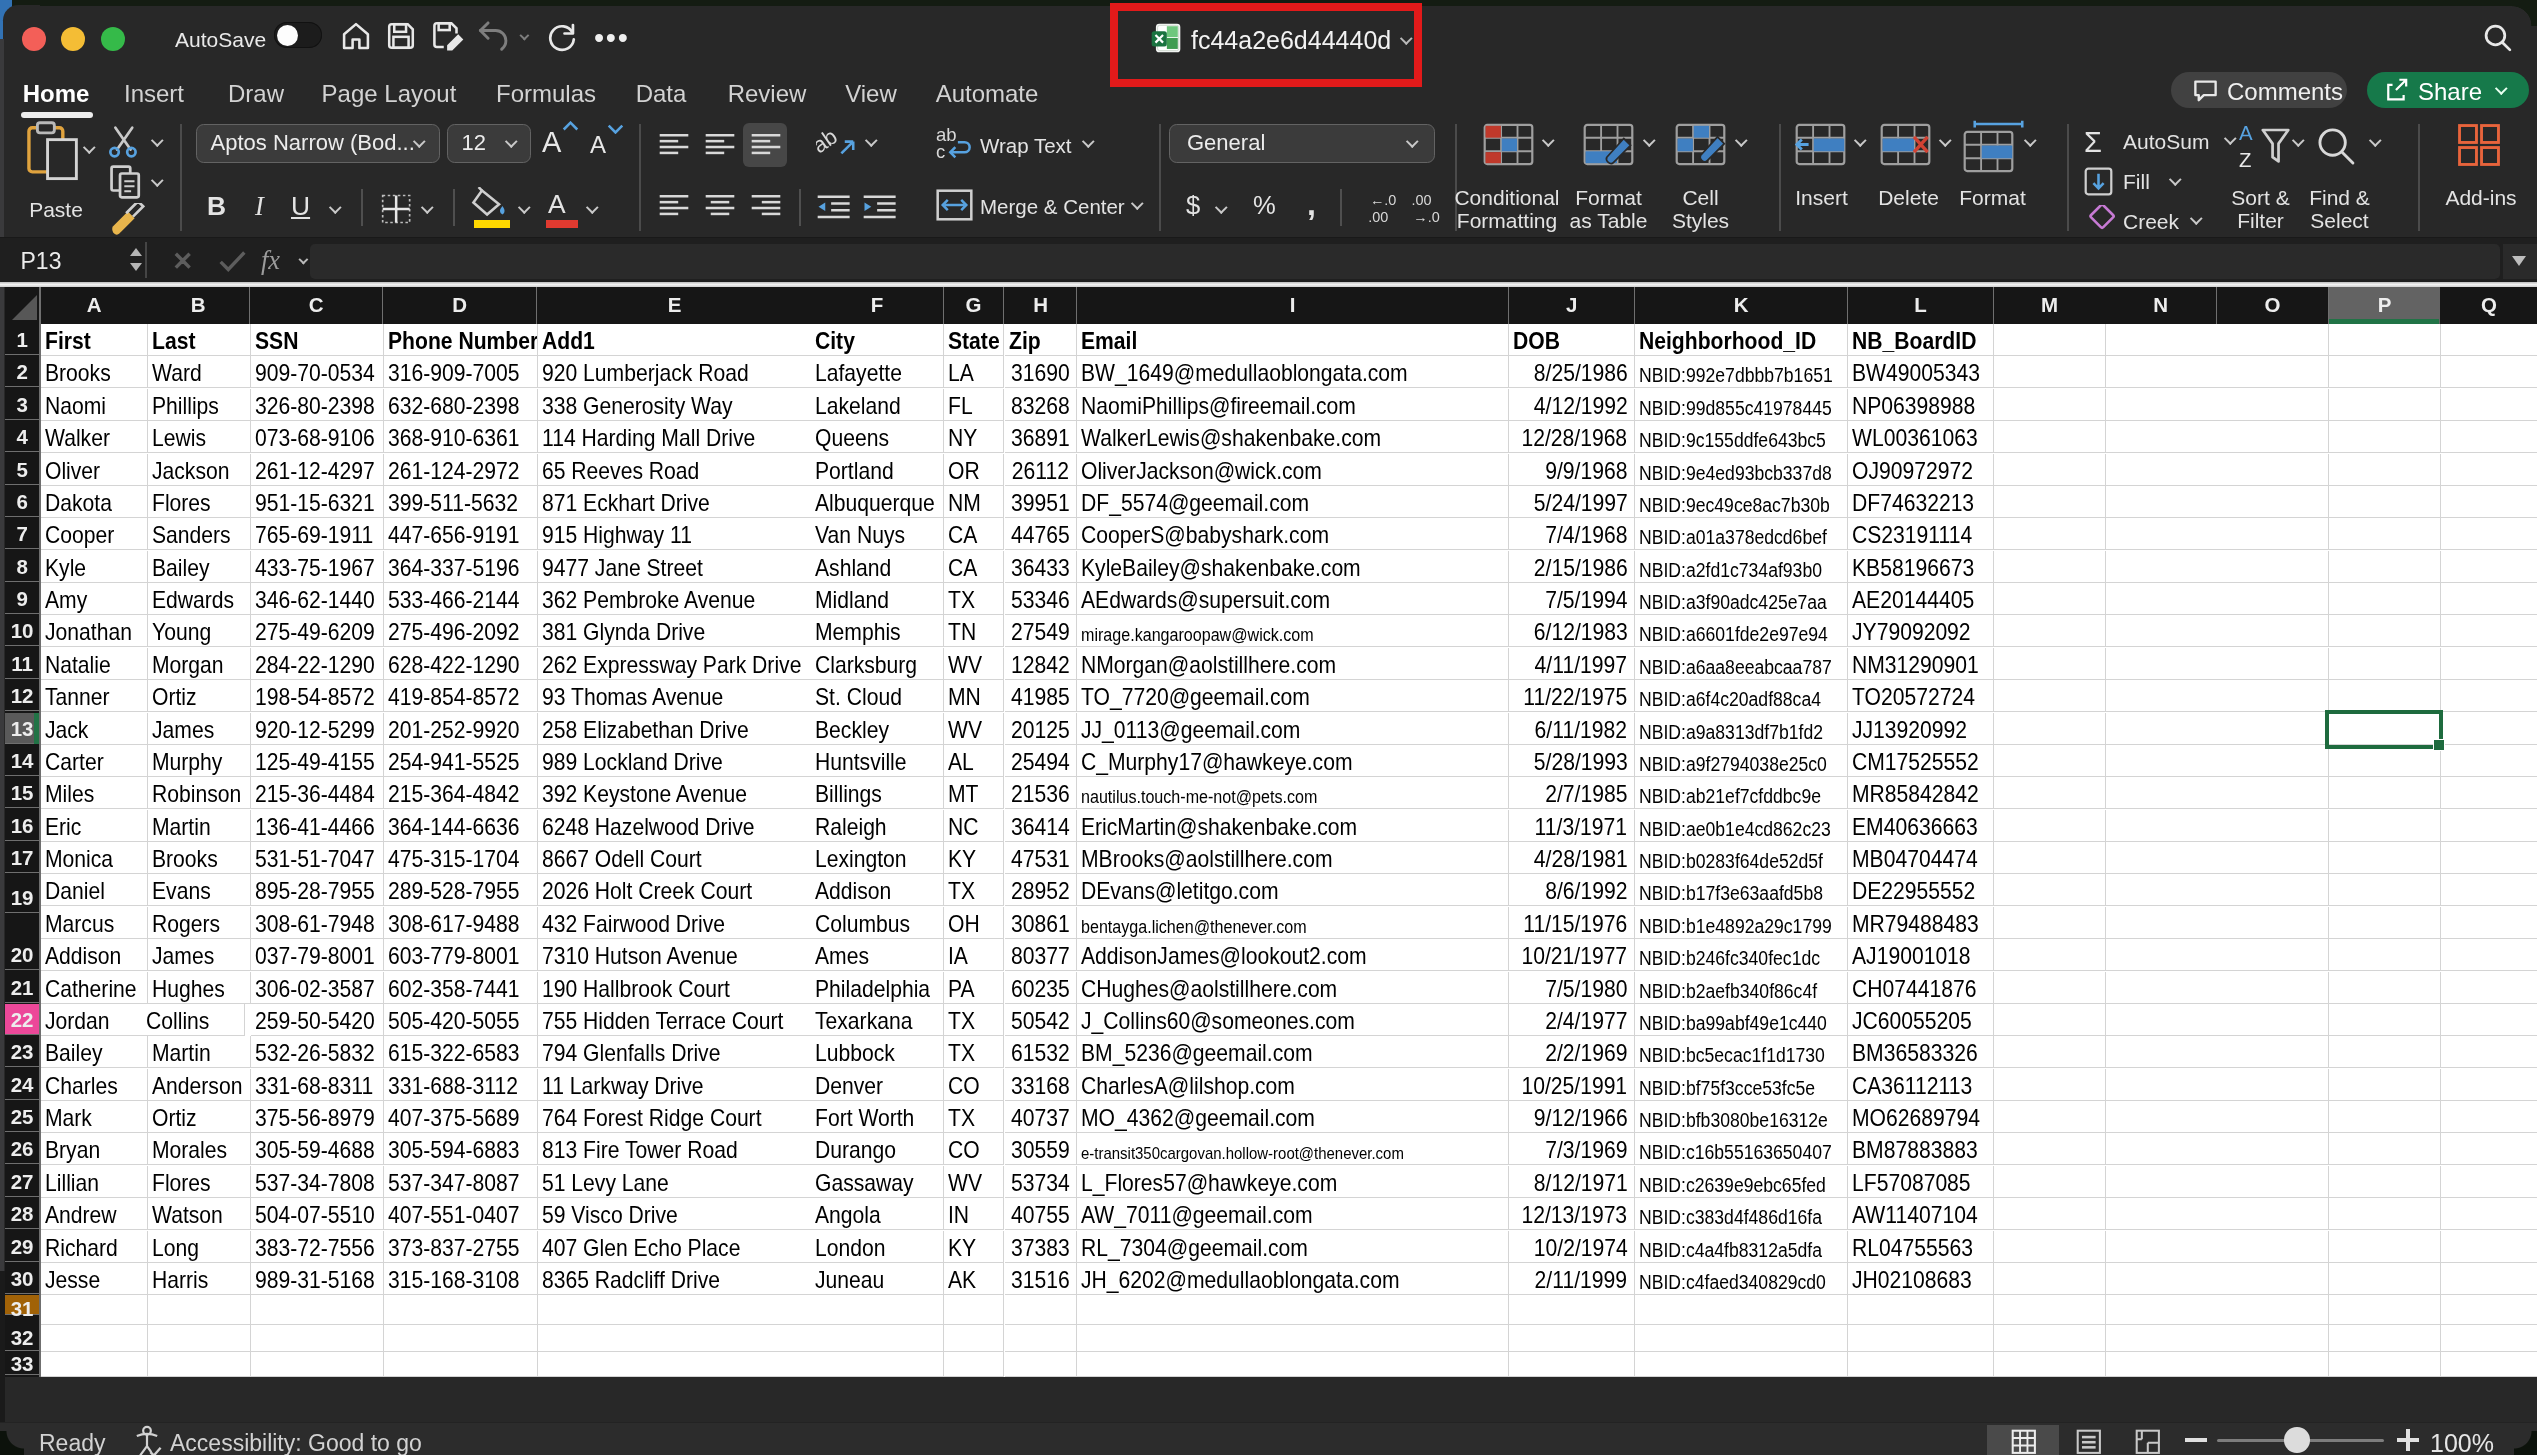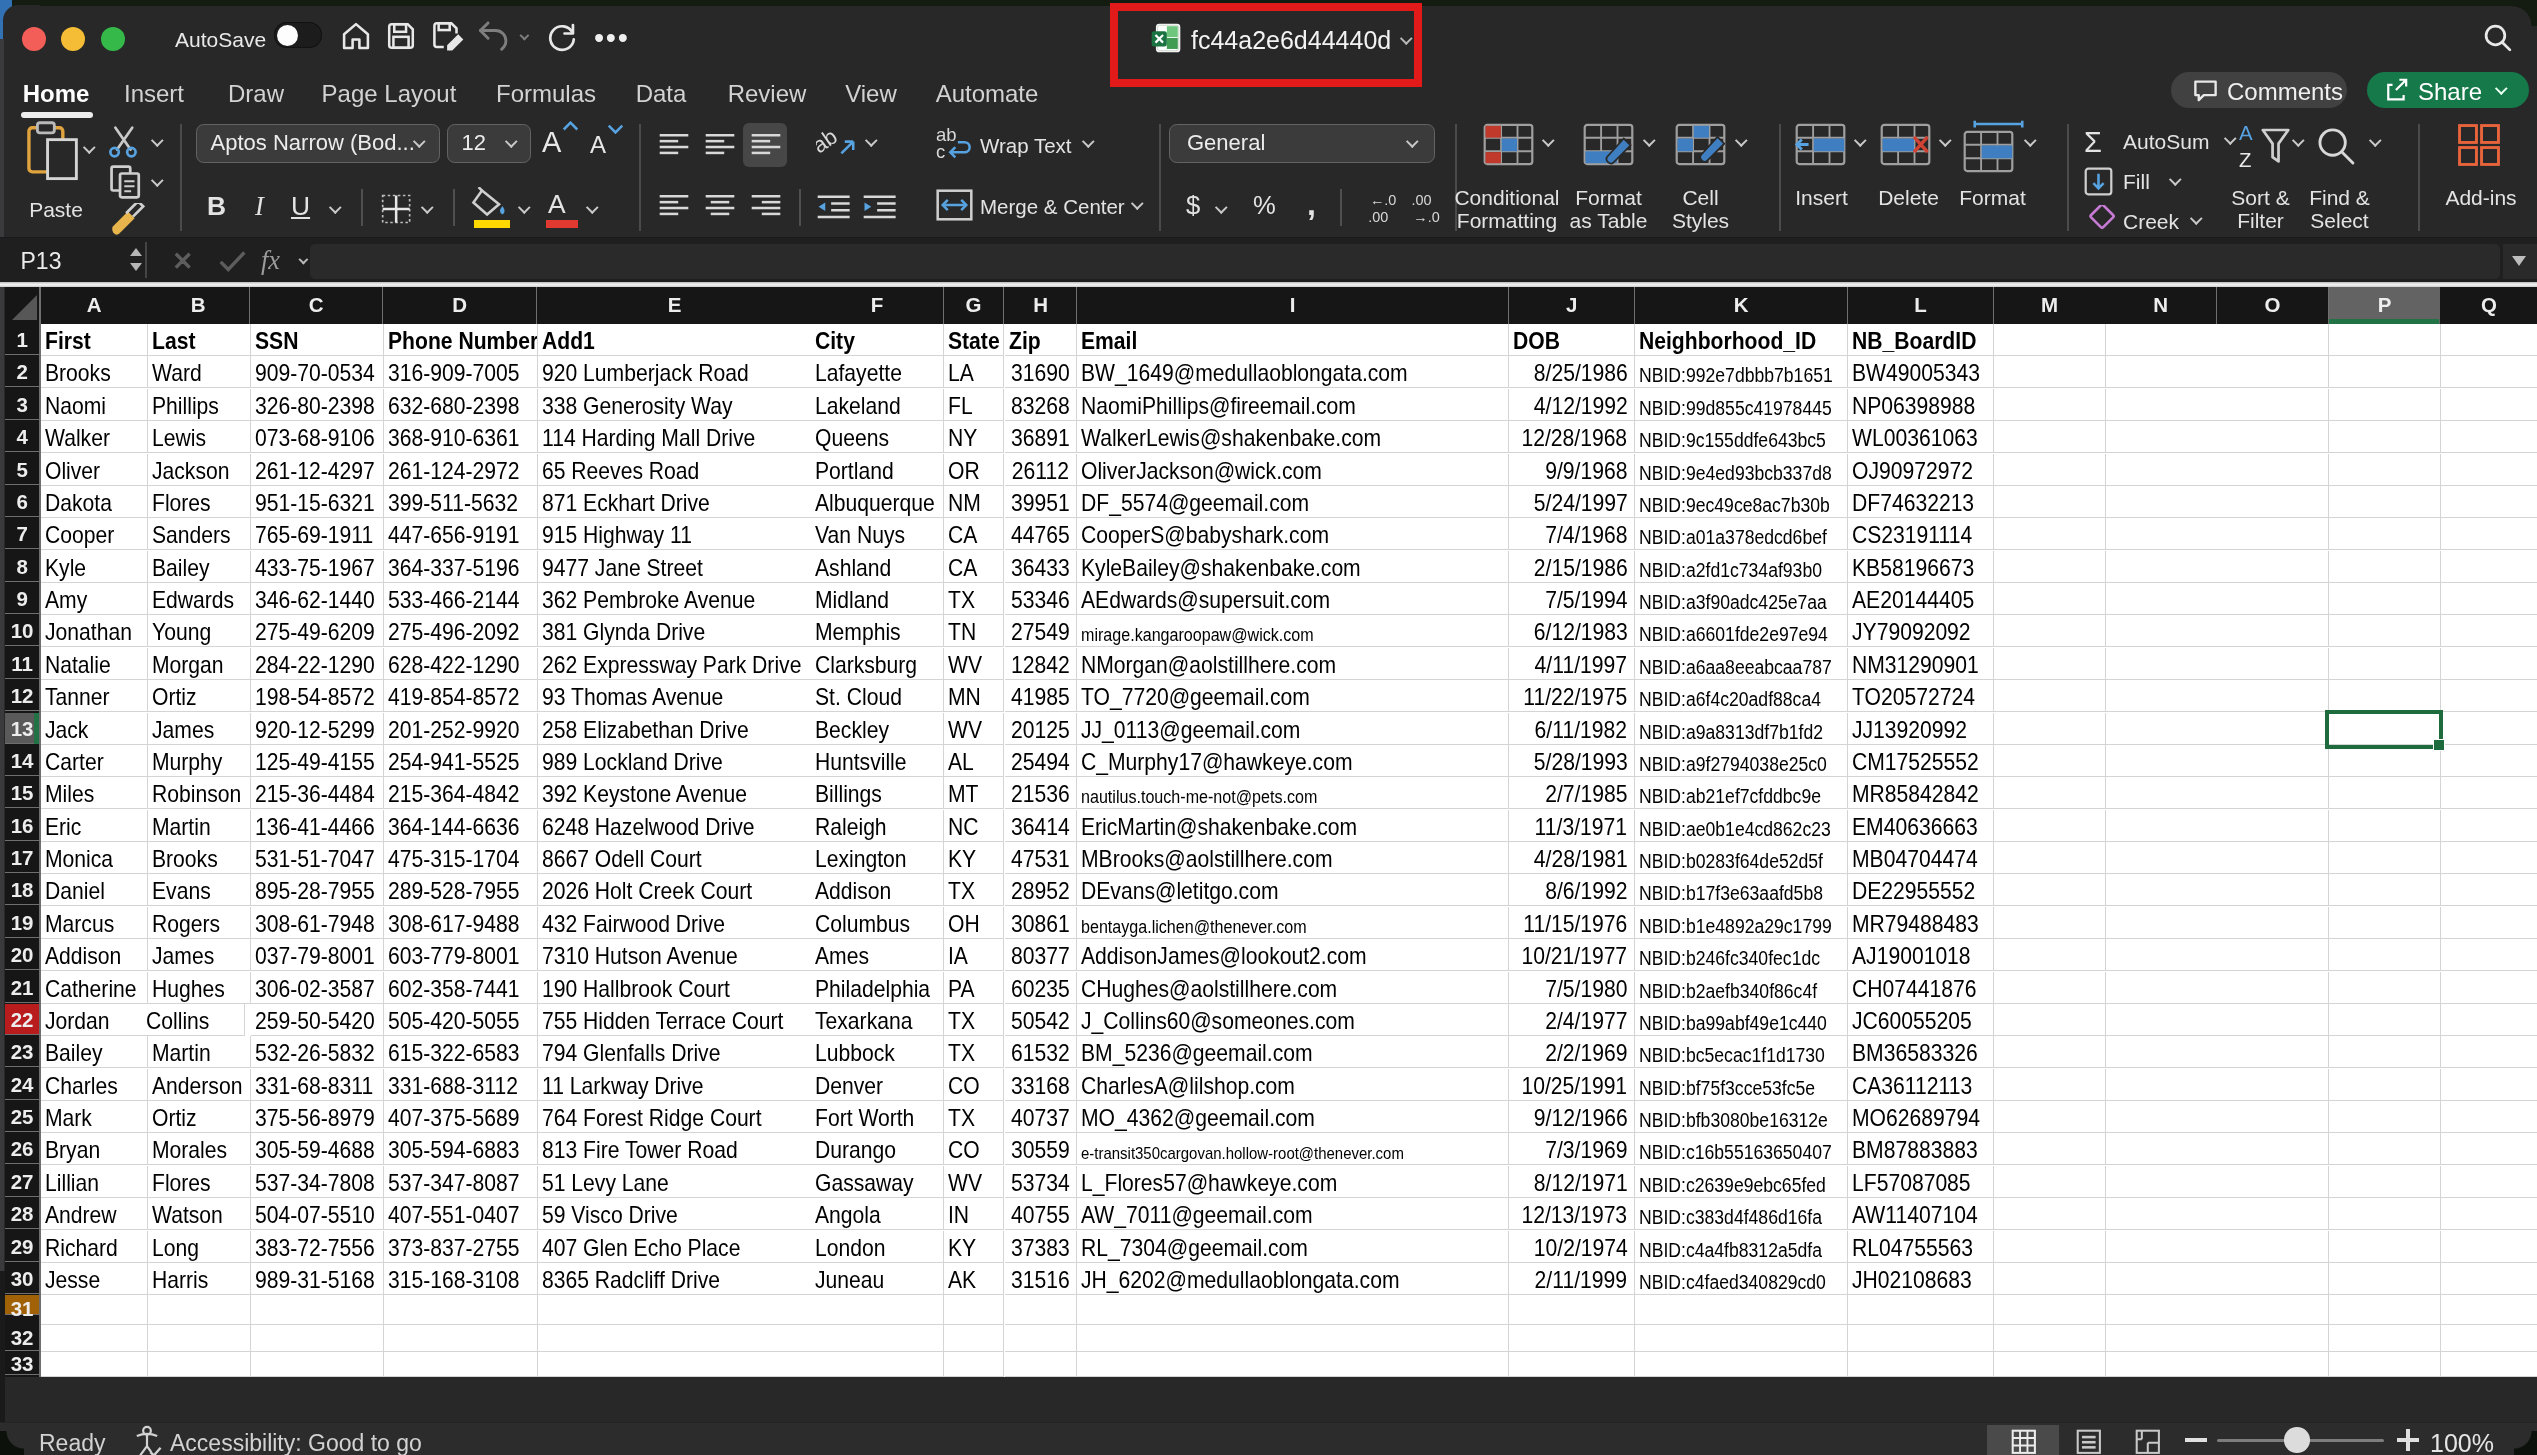--- a/index.html
+++ b/index.html
@@ -390,24 +390,24 @@
 <div class="rowhead" style="top:291px;height:31px;line-height:31px;background:#161616">10</div>
 <div class="rowhead" style="top:324px;height:31px;line-height:31px;background:#161616">11</div>
 <div class="rowhead" style="top:356px;height:31px;line-height:31px;background:#161616">12</div>
 <div class="rowhead" style="top:389px;height:31px;line-height:31px;background:#5a5a5a">13</div>
 <div class="abs" style="left:29px;top:389px;width:5.1px;height:31px;background:#217346"></div>
 <div class="rowhead" style="top:421px;height:31px;line-height:31px;background:#161616">14</div>
 <div class="rowhead" style="top:453px;height:31px;line-height:31px;background:#161616">15</div>
 <div class="rowhead" style="top:486px;height:31px;line-height:31px;background:#161616">16</div>
 <div class="rowhead" style="top:518px;height:31px;line-height:31px;background:#161616">17</div>
 <div class="rowhead" style="top:550px;height:31px;line-height:31px;background:#161616">18</div>
-<div class="rowhead" style="top:583px;height:31px;line-height:31px;background:#161616">19</div>
+<div class="rowhead" style="top:558px;height:31px;line-height:31px;background:#161616">19</div>
 <div class="rowhead" style="top:615px;height:31px;line-height:31px;background:#161616">20</div>
 <div class="rowhead" style="top:648px;height:31px;line-height:31px;background:#161616">21</div>
-<div class="rowhead" style="top:680px;height:31px;line-height:31px;background:#b91c1c">22</div>
+<div class="rowhead" style="top:680px;height:31px;line-height:31px;background:#ec4899">22</div>
 <div class="rowhead" style="top:712px;height:31px;line-height:31px;background:#161616">23</div>
 <div class="rowhead" style="top:745px;height:31px;line-height:31px;background:#161616">24</div>
 <div class="rowhead" style="top:777px;height:31px;line-height:31px;background:#161616">25</div>
 <div class="rowhead" style="top:809px;height:31px;line-height:31px;background:#161616">26</div>
 <div class="rowhead" style="top:842px;height:31px;line-height:31px;background:#161616">27</div>
 <div class="rowhead" style="top:874px;height:31px;line-height:31px;background:#161616">28</div>
 <div class="rowhead" style="top:907px;height:31px;line-height:31px;background:#161616">29</div>
 <div class="rowhead" style="top:939px;height:31px;line-height:31px;background:#161616">30</div>
 <div class="rowhead" style="top:971px;height:20px;line-height:28px;background:#a16207">31</div>
 <div class="rowhead" style="top:1001px;height:25.6px;line-height:25.6px;background:#161616">32</div>

